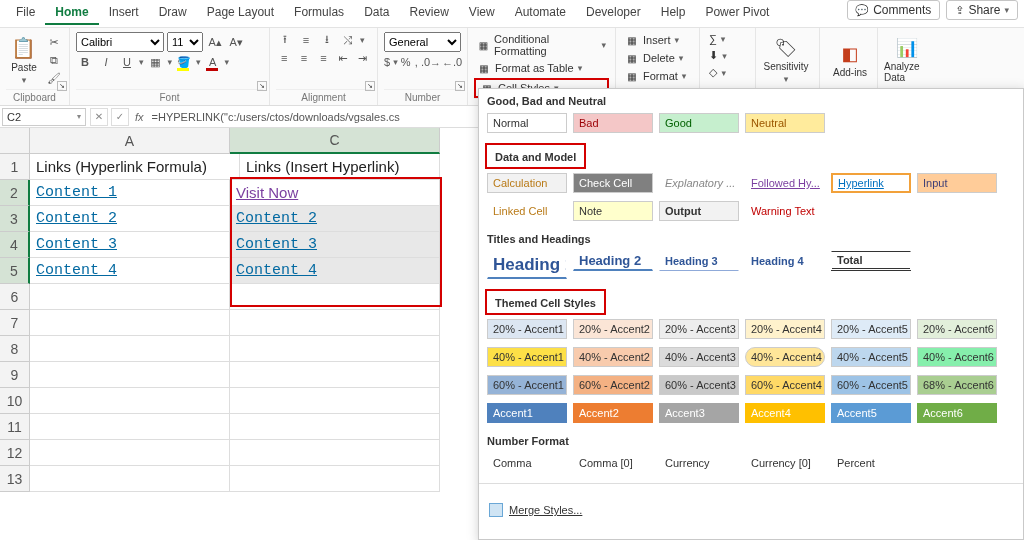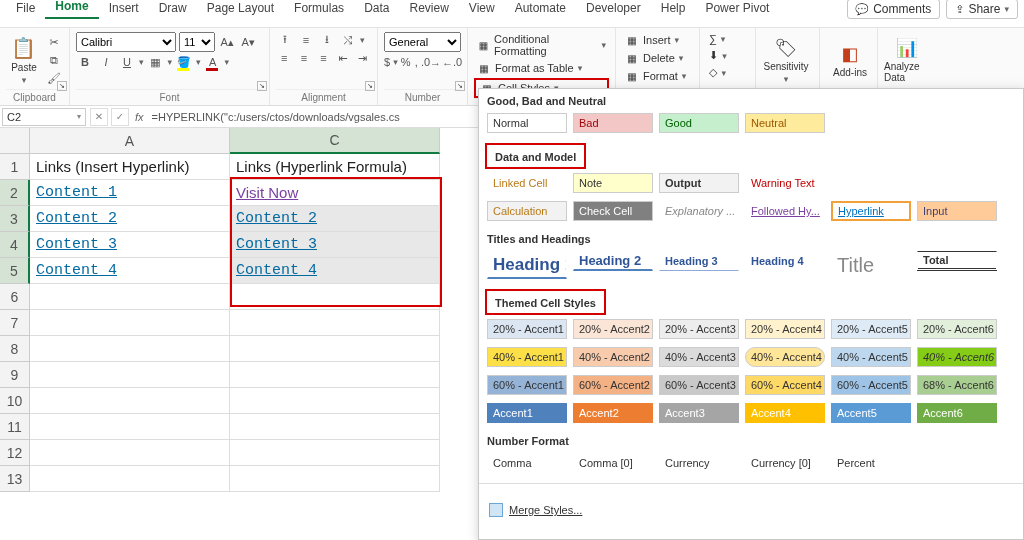--- a/index.html
+++ b/index.html
@@ -10,23 +10,23 @@
     background: #fff;
     color: #333;
     width: 1024px;
     height: 540px;
     overflow: hidden;
     position: relative;
   }
   
   .menubar {
     display: flex;
-    align-items: flex-end;
+    align-items: flex-start;
     height: 28px;
-    padding: 8px 6px;
+    padding: 0 6px;
     background: #fff;
     border-bottom: 1px solid #e3e3e3;
   }
   .menubar .tab {
     padding: 5px 10px 4px;
     cursor: pointer;
     font-size: 12px;
     color: #444;
   }
   .menubar .tab.active {
@@ -73,21 +73,21 @@
     padding-top: 2px;
     border-top: 1px solid #eee;
   }
   .row { display: flex; align-items: center; gap: 3px; }
   .stack { display:flex; flex-direction:column; gap:2px; }
   .bigbtn {
     display:flex; flex-direction:column; align-items:center; justify-content:center;
     width:48px; height:56px; cursor:pointer; font-size:10px; gap:2px;
   }
   .mini { width:18px; height:16px; display:inline-flex; align-items:center; justify-content:center; cursor:pointer; font-size:11px; color:#555;}
-  select.fontname { width:100px; height:20px; font-size:11px; }
+  select.fontname { width:88px; height:20px; font-size:11px; }
   select.fontsize { width:36px; height:20px; font-size:11px; }
   .ribbon-item {
     display:flex; align-items:center; gap:4px; padding:1px 3px; cursor:pointer; font-size:11px; color:#333;
   }
   .icon-box {
     width:14px; height:14px; display:inline-flex; align-items:center; justify-content:center; font-size:10px;
   }
   .cell-styles-btn {
     border: 2px solid #d40000;
     padding:1px 4px;
@@ -371,22 +371,22 @@
 
 <div style="position:relative">
   <div class="col-header">
     <div class="corner"></div>
     <div class="ch A">A</div>
     <div class="ch C" style="background:#d5e3d5;border-bottom:2px solid #107c41">C</div>
   </div>
   <div class="rows">
     <div class="tr">
       <div class="rh">1</div>
+      <div class="td C head-td">Links (Hyperlink Formula)</div>
       <div class="td A head-td">Links (Insert Hyperlink)</div>
-      <div class="td C head-td">Links (Hyperlink Formula)</div>
     </div>
     <div class="tr">
       <div class="rh sel">2</div>
       <div class="td A">
           <span class="hlink">Content 1</span>
         </div>
       <div class="td C sel-cell first">
           <span class="visited">Visit Now</span>
         </div>
     </div>
@@ -466,61 +466,60 @@
   <div class="gsection-title">Good, Bad and Neutral</div>
   <div class="swatch-row">
     <div class="swatch">Normal</div>
     <div class="swatch" style="background:#f4c7c7;color:#9c0006">Bad</div>
     <div class="swatch" style="background:#c6efce;color:#006100">Good</div>
     <div class="swatch" style="background:#ffeb9c;color:#9c5700">Neutral</div>
   </div>
 
   <div class="gsection-title red">Data and Model</div>
   <div class="swatch-row">
-    <div class="swatch noborder" style="color:#b97a17">Linked Cell</div>
-    <div class="swatch" style="background:#ffffcc">Note</div>
-    <div class="swatch" style="background:#f2f2f2;font-weight:700">Output</div>
-    <div class="swatch noborder" style="color:#c00000">Warning Text</div>
-  </div>
-  <div class="swatch-row">
     <div class="swatch" style="color:#b97a17;background:#f2f2f2">Calculation</div>
     <div class="swatch" style="background:#808080;color:#fff">Check Cell</div>
     <div class="swatch noborder" style="font-style:italic;color:#888">Explanatory ...</div>
     <div class="swatch noborder" style="color:#7b3fa0;text-decoration:underline">Followed Hy...</div>
     <div class="swatch" style="color:#0070c0;text-decoration:underline;border:2px solid #f2a13a;background:#fff">Hyperlink</div>
     <div class="swatch" style="background:#ffcc99;color:#3f3f76">Input</div>
   </div>
+  <div class="swatch-row">
+    <div class="swatch noborder" style="color:#b97a17">Linked Cell</div>
+    <div class="swatch" style="background:#ffffcc">Note</div>
+    <div class="swatch" style="background:#f2f2f2;font-weight:700">Output</div>
+    <div class="swatch noborder" style="color:#c00000">Warning Text</div>
+  </div>
 
   <div class="gsection-title">Titles and Headings</div>
   <div class="swatch-row">
     <div class="swatch noborder big" style="font-weight:700;color:#2f5597;border-bottom:2px solid #4f81bd">Heading 1</div>
     <div class="swatch noborder" style="font-weight:700;color:#2f5597;border-bottom:2px solid #4f81bd;font-size:13px">Heading 2</div>
     <div class="swatch noborder" style="font-weight:700;color:#2f5597;border-bottom:1px solid #8faad9">Heading 3</div>
     <div class="swatch noborder" style="font-weight:700;color:#2f5597">Heading 4</div>
-    <div class="swatch noborder big" style="color:#888;font-size:20px">Title</div>
     <div class="swatch noborder" style="font-weight:700;border-top:1px solid #333;border-bottom:3px double #333">Total</div>
   </div>
 
   <div class="gsection-title red">Themed Cell Styles</div>
   <div id="accent-grid">
       <div class="swatch-row">
         <div class="swatch" style="background: rgb(220, 230, 242); border-color: rgb(204, 204, 204);">20% - Accent1</div>
         <div class="swatch" style="background: rgb(251, 229, 214); border-color: rgb(204, 204, 204);">20% - Accent2</div>
         <div class="swatch" style="background: rgb(237, 237, 237); border-color: rgb(204, 204, 204);">20% - Accent3</div>
         <div class="swatch" style="background: rgb(255, 242, 204); border-color: rgb(204, 204, 204);">20% - Accent4</div>
         <div class="swatch" style="background: rgb(222, 235, 247); border-color: rgb(204, 204, 204);">20% - Accent5</div>
         <div class="swatch" style="background: rgb(226, 239, 218); border-color: rgb(204, 204, 204);">20% - Accent6</div>
       </div>
       <div class="swatch-row">
         <div class="swatch" style="background: #fde047; border-color: rgb(204, 204, 204);">40% - Accent1</div>
         <div class="swatch" style="background: rgb(248, 203, 173); border-color: rgb(204, 204, 204);">40% - Accent2</div>
         <div class="swatch" style="background: rgb(219, 219, 219); border-color: rgb(204, 204, 204);">40% - Accent3</div>
         <div class="swatch" style="background: rgb(255, 230, 153); border-color: rgb(204, 204, 204); border-radius: 10px;">40% - Accent4</div>
         <div class="swatch" style="background: rgb(189, 215, 238); border-color: rgb(204, 204, 204);">40% - Accent5</div>
-        <div class="swatch" style="background: #84cc16; border-color: rgb(204, 204, 204); font-style: italic;">40% - Accent6</div>
+        <div class="swatch" style="background: #86efac; border-color: rgb(204, 204, 204);">40% - Accent6</div>
       </div>
       <div class="swatch-row">
         <div class="swatch" style="background: rgb(149, 179, 215); border-color: rgb(204, 204, 204);">60% - Accent1</div>
         <div class="swatch" style="background: rgb(244, 177, 131); border-color: rgb(204, 204, 204);">60% - Accent2</div>
         <div class="swatch" style="background: rgb(201, 201, 201); border-color: rgb(204, 204, 204);">60% - Accent3</div>
         <div class="swatch" style="background: rgb(255, 217, 102); border-color: rgb(204, 204, 204);">60% - Accent4</div>
         <div class="swatch" style="background: rgb(157, 195, 230); border-color: rgb(204, 204, 204);">60% - Accent5</div>
         <div class="swatch" style="background: rgb(169, 206, 145); border-color: rgb(204, 204, 204);">68% - Accent6</div>
       </div>
       <div class="swatch-row">

